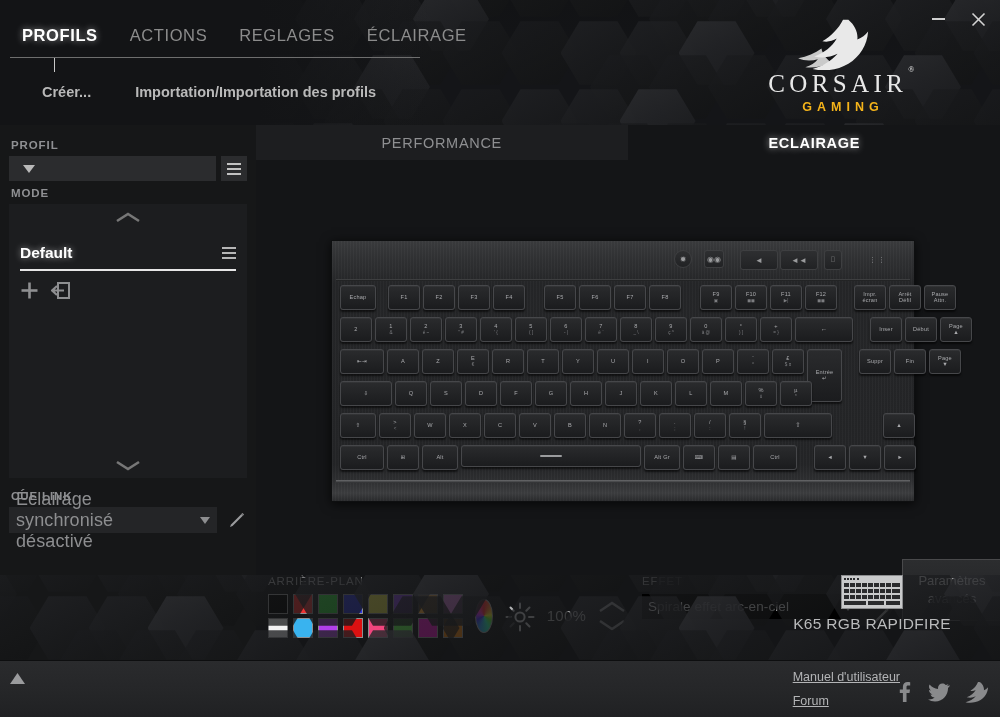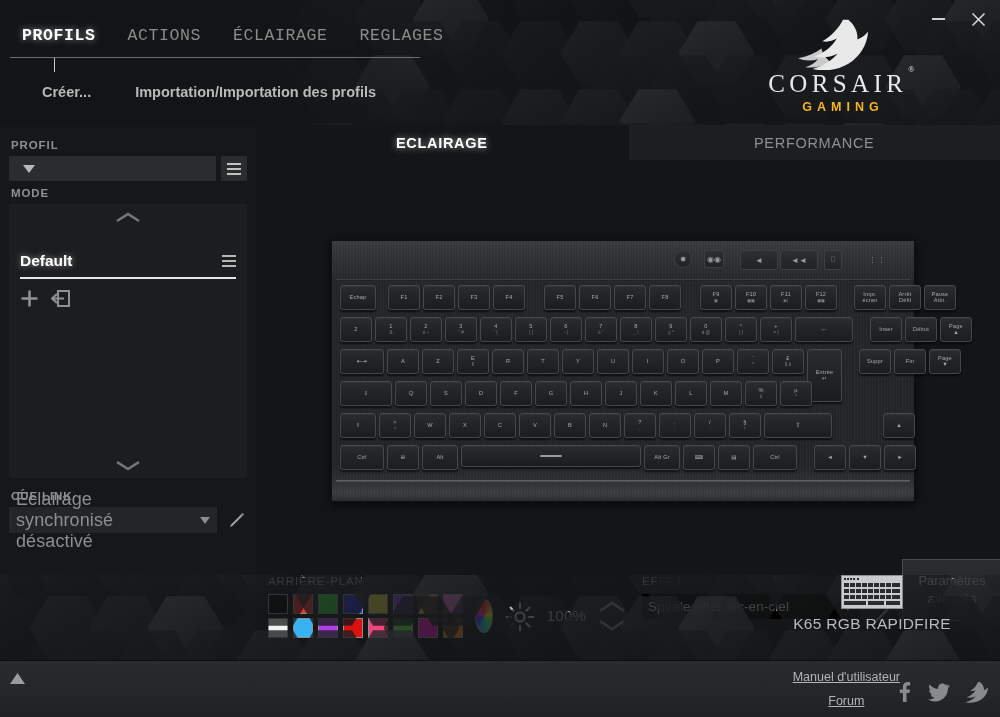--- a/index.html
+++ b/index.html
@@ -35,21 +35,21 @@
   .winbtn .dash { width:13px; height:1.5px; background:#cfcfcf; display:block; }
 
   .logo { position:absolute; right:72px; top:18px; width:170px; text-align:center; z-index:6; }
   .logo-sail { width:108px; height:52px; margin:0 auto; display:block; }
   .logo-word { font-size:25px; letter-spacing:4.4px; color:#e8e8e8; font-family:"Liberation Serif", serif;
                font-weight:400; line-height:1; margin-top:1px; position:relative; }
   .logo-word sup { font-size:8px; position:relative; top:-11px; left:1px; }
   .logo-gaming { font-size:12.5px; letter-spacing:5px; color:#f5b41a; font-weight:bold; margin-top:4px; }
 
   .mainnav { position:absolute; left:10px; top:26px; display:flex; align-items:flex-end;
-             gap:0; z-index:6;font-family:Liberation Mono, monospace; }
+             gap:0; z-index:6; }
   .navitem { font-size:16.5px; letter-spacing:.6px; color:#8c8c8c; padding:0 16px 9px 16px; cursor:pointer; white-space:nowrap; }
   .navitem:first-child { padding-left:12px; }
   .navitem.active { color:#ffffff; font-weight:bold; text-shadow:0 0 7px rgba(255,255,255,.55); }
   .navrule { position:absolute; left:10px; top:57px; width:410px; height:1px; background:#6e6e6e; z-index:6; }
   .navtick { position:absolute; left:54px; top:58px; width:1px; height:14px; background:#c8c8c8; z-index:6; }
 
   .subnav { position:absolute; left:10px; top:84px; display:flex; align-items:center; gap:0; z-index:6; }
   .subitem { font-size:14.5px; color:#b9b9b9; padding:0 22px; cursor:pointer; white-space:nowrap; font-weight:bold; }
   .subitem:first-child { padding-left:32px; }
 
@@ -67,21 +67,21 @@
   .caret { width:0; height:0; border-left:6px solid transparent; border-right:6px solid transparent;
            border-top:8px solid #b9b9b9; margin-left:6px; }
   .hamb { width:26px; background:#2b2c2e; display:flex; flex-direction:column; justify-content:center;
           align-items:center; gap:3px; cursor:pointer; }
   .hamb i { display:block; width:14px; height:2px; background:#c2c2c2; }
 
   .modepanel { margin-top:5px; height:274px; background:#1c1d1f; position:relative; }
   .chev { width:100%; height:26px; display:flex; align-items:center; justify-content:center; cursor:pointer; }
   .chev svg { display:block; }
   .chev-bot { position:absolute; left:0; bottom:0; }
-  .moderow { margin:18px 11px 0 11px; display:flex; align-items:center; height:26px; }
+  .moderow { margin:10px 11px 0 11px; display:flex; align-items:center; height:26px; }
   .moderow .nm { flex:1; font-size:15.5px; color:#ffffff; font-weight:bold; text-shadow:0 0 6px rgba(255,255,255,.5); }
   .moderow .mh { display:flex; flex-direction:column; gap:3px; cursor:pointer; }
   .moderow .mh i { width:14px; height:2px; background:#b6b6b6; display:block; }
   .modeline { margin:3px 11px 0 11px; height:1.5px; background:#e6e6e6; }
   .modeacts { display:flex; align-items:center; gap:12px; margin:10px 0 0 11px; }
   .iconbtn { cursor:pointer; display:flex; align-items:center; justify-content:center; }
 
   .cuelink-wrap { margin-top:12px; }
   .cuerow { display:flex; align-items:center; gap:10px; }
   .cuesel { flex:1; height:26px; background:#242527; display:flex; align-items:center; padding:0 7px; cursor:pointer; }
@@ -162,21 +162,21 @@
   
   .device { position:absolute; right:0; top:575px; width:256px; height:85px; text-align:center; z-index:4; }
   .device-img { margin:0 auto; display:block; }
   .device-name { font-size:15.5px; color:#b9babb; letter-spacing:.3px; margin-top:6px; }
 
   
   .footer { position:absolute; left:0; bottom:0; width:1000px; height:57px;
             background:linear-gradient(180deg,#2a2b2d 0%,#252628 55%,#202123 100%);
             border-top:1px solid #0d0e0f; }
   .foot-up { position:absolute; left:9px; top:10px; cursor:pointer; }
-  .footlinks { position:absolute; right:100px; top:9px; text-align:center; }
+  .footlinks { position:absolute; right:100px; top:9px; text-align:left; }
   .flink { display:block; font-size:12.5px; color:#b3b4b6; text-decoration:underline; margin-bottom:10px; cursor:pointer; }
   .socials { position:absolute; right:12px; top:20px; display:flex; align-items:center; gap:14px; }
   .soc { cursor:pointer; opacity:.72; }
 </style>
 </head>
 <body>
 
 <div id="app">
 
   <div class="topbar">
@@ -274,22 +274,22 @@
         <path fill="#e9e9e9" d="M60 2c-5 10-13 18-23 24 6 1 11 0 16-3-5 9-14 16-25 20 9 2 18 1 26-3-7 8-17 14-28 17 14 3 28 1 40-6 13-8 21-21 22-36-3 4-7 7-12 9 1-8-3-16-10-22-2 0-4 0-6 0z"></path>
         <path fill="#e9e9e9" d="M36 34c-7 5-16 9-26 11 7 3 15 3 22 1-3 4-8 7-14 9 10 1 20-1 28-6-5-4-9-9-10-15z" opacity="0.85"></path>
       </svg>
       <div class="logo-word"><span>CORSAIR</span><sup>®</sup></div>
       <div class="logo-gaming">GAMING</div>
     </div>
 
     <div class="mainnav" id="mainnav">
         <div class="navitem active">PROFILS</div>
         <div class="navitem">ACTIONS</div>
+        <div class="navitem">REGLAGES</div>
         <div class="navitem">ÉCLAIRAGE</div>
-        <div class="navitem">REGLAGES</div>
       </div>
     <div class="navrule"></div>
     <div class="navtick"></div>
     <div class="subnav" id="subnav">
         <div class="subitem">Créer...</div>
         <div class="subitem">Importation/Importation des profils</div>
       </div>
   </div>
 
   <div class="sidebar">
@@ -355,22 +355,22 @@
             <path d="M3 17 L5.5 16 L17 4.5 L15.5 3 L4 14.5 Z" fill="#9b9c9e"></path>
             <path d="M14.5 4 L16 5.5" stroke="#6d6e70" stroke-width="1.2"></path>
           </svg>
         </span>
       </div>
     </div>
   </div>
 
   <div class="main">
     <div class="tabs" id="tabs">
+        <div class="tab">PERFORMANCE</div>
         <div class="tab active">ECLAIRAGE</div>
-        <div class="tab">PERFORMANCE</div>
       </div>
 
     <div class="kbstage">
       <div class="kb">
         <div class="kb-media" id="mediastrip">
             <div class="mbtn" style="left: 342px; width: 18px; height: 18px; border-radius: 50%;">✹</div>
             <div class="mbtn" style="left: 372px; width: 20px; height: 18px;">◉◉</div>
             <div class="mbtn" style="left: 408px; width: 38px; height: 20px;">◄</div>
             <div class="mbtn" style="left: 448px; width: 38px; height: 20px;">◄◄</div>
             <div class="mbtn" style="left: 492px; width: 18px; height: 20px;">⌷</div>

